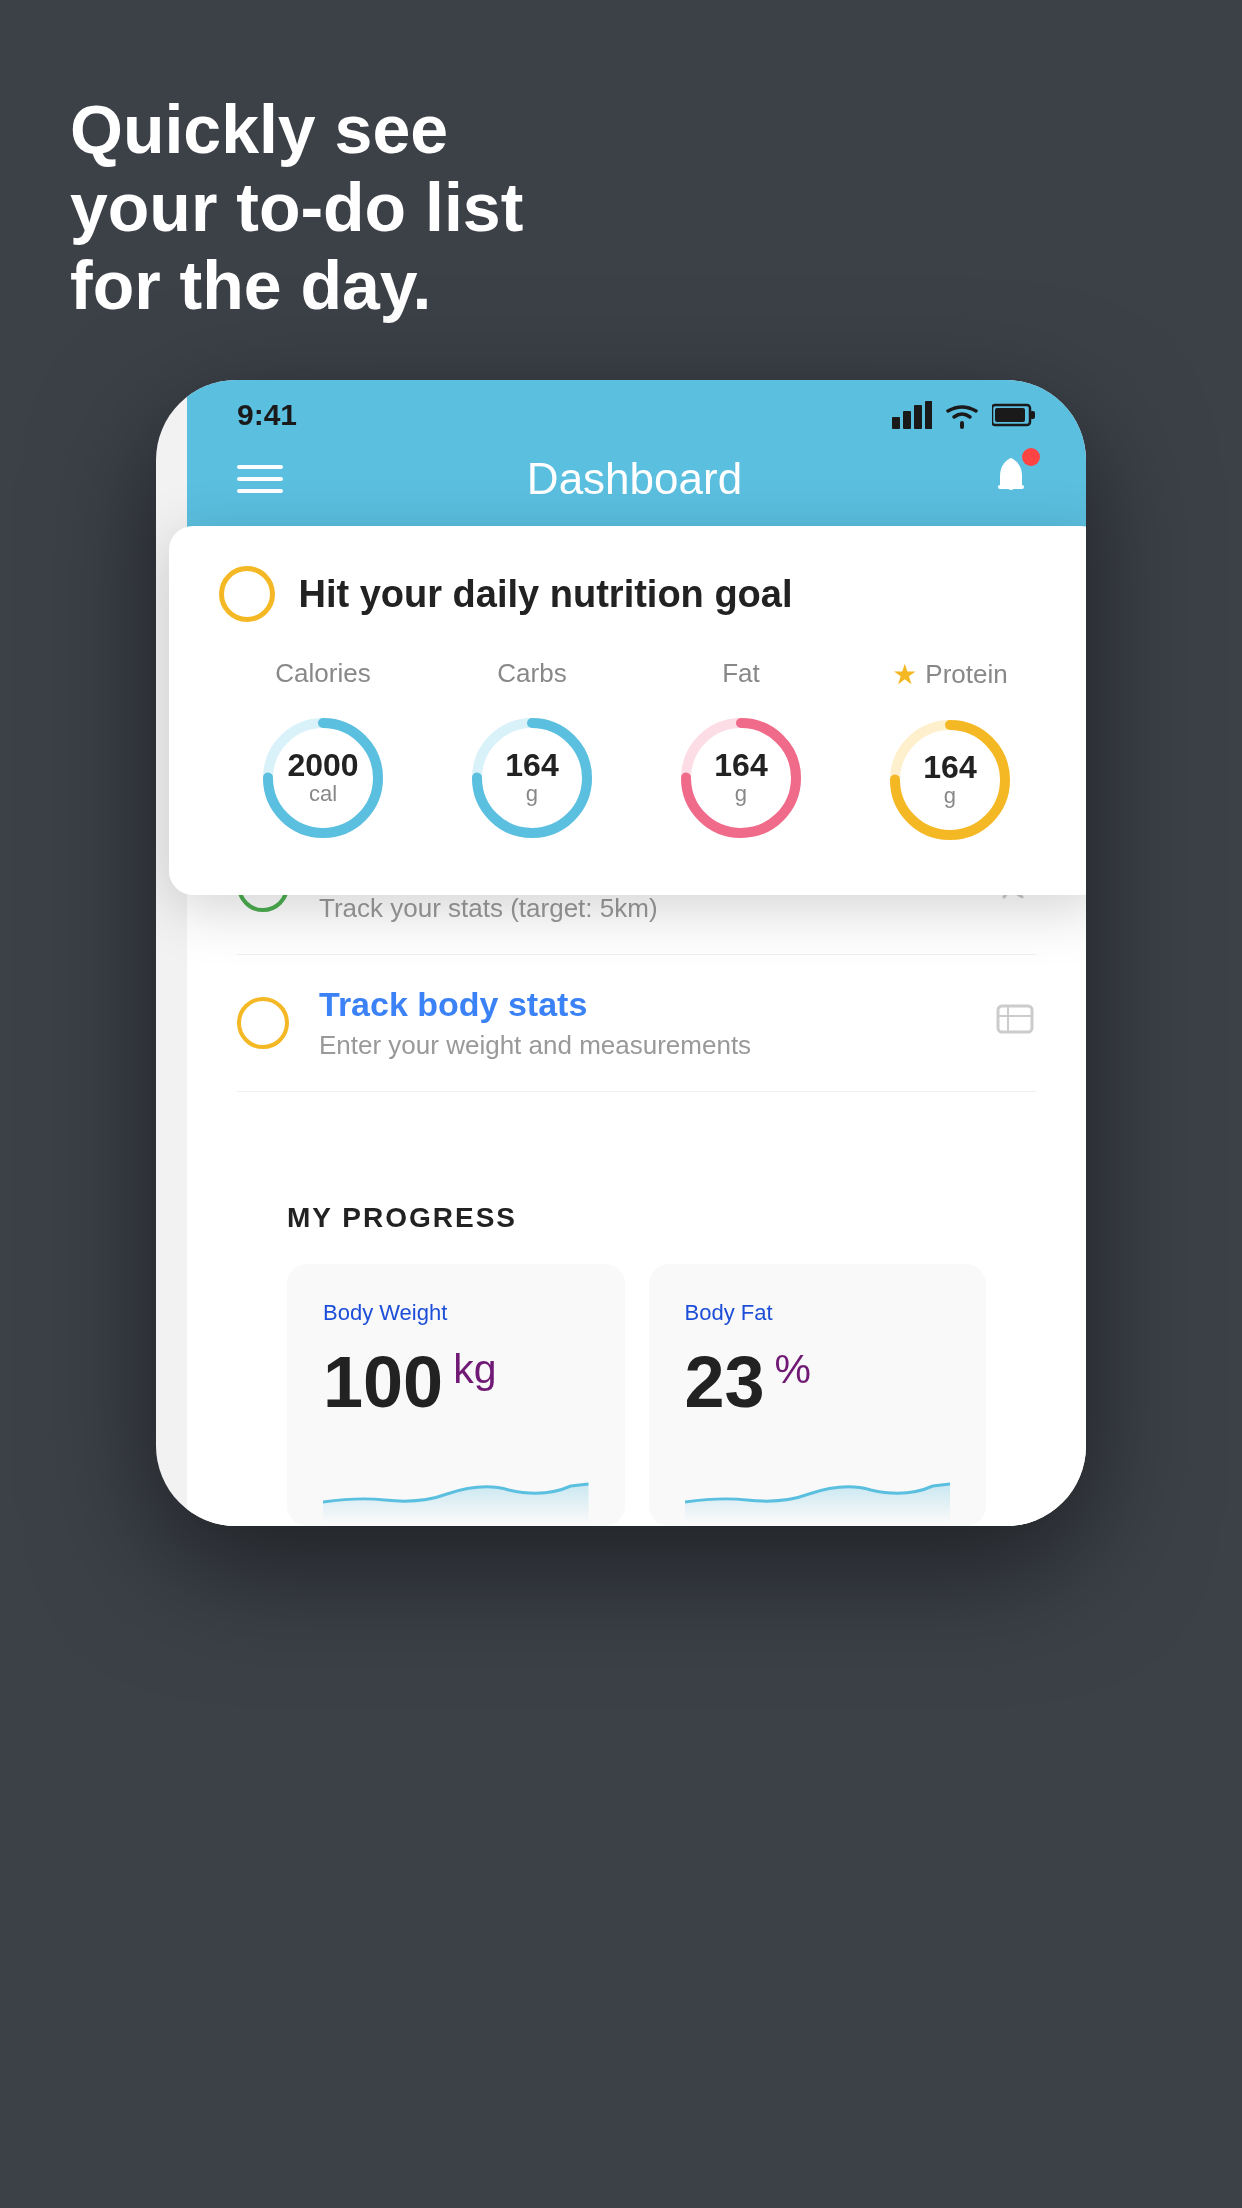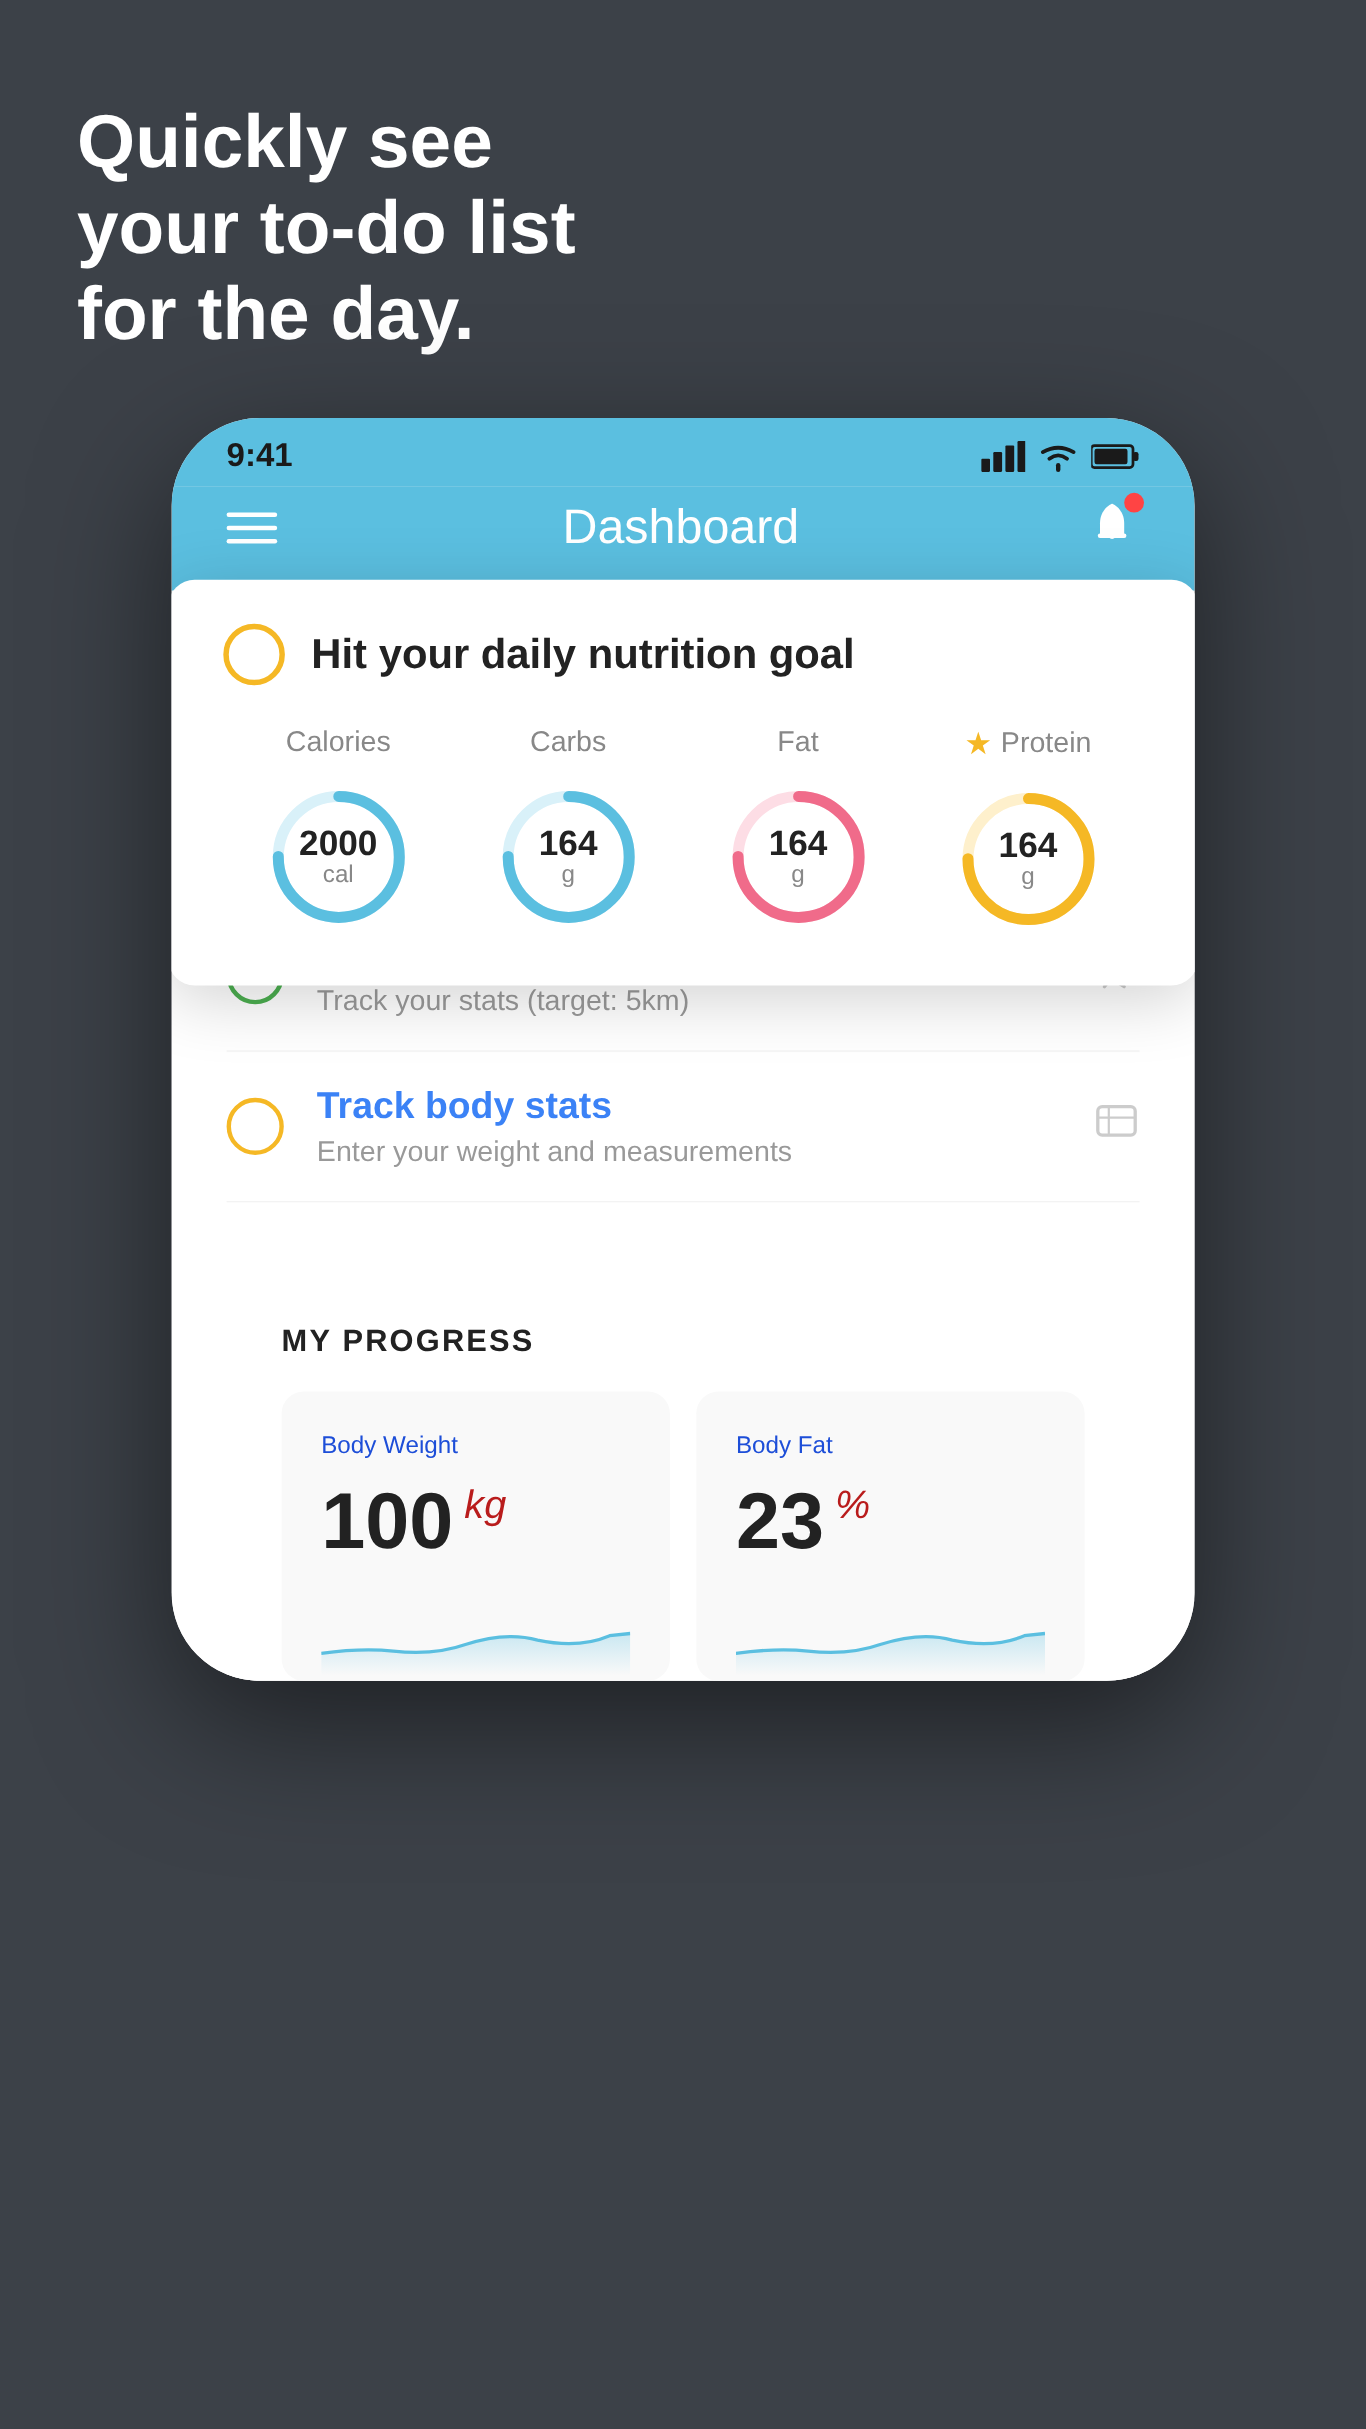--- a/index.html
+++ b/index.html
@@ -36,20 +36,21 @@
       position: absolute;
       top: 380px;
       left: 50%;
       transform: translateX(-50%);
       width: 930px;
       background: #f2f2f2;
       border-radius: 80px;
       overflow: hidden;
       box-shadow: 0 40px 120px rgba(0,0,0,0.5);
       z-index: 3;
+      padding-left: 31px;
     }
 
     
     .status-bar {
       background: #5bbfe0;
       display: flex;
       justify-content: space-between;
       align-items: center;
       padding: 18px 50px 10px;
       color: #1a1a1a;
@@ -293,23 +294,22 @@
     }
 
     .progress-number {
       font-size: 72px;
       font-weight: 800;
       color: #222;
       line-height: 1;
     }
 
     .progress-unit {
-      font-size: 36px;
-      color: #b91c1c;
-      font-style: italic;
+      font-size: 41px;
+      color: #701a75;
     }
 
     .sparkline {
       width: 100%;
       height: 80px;
     }
 
   </style>
 </head>
 <body>

